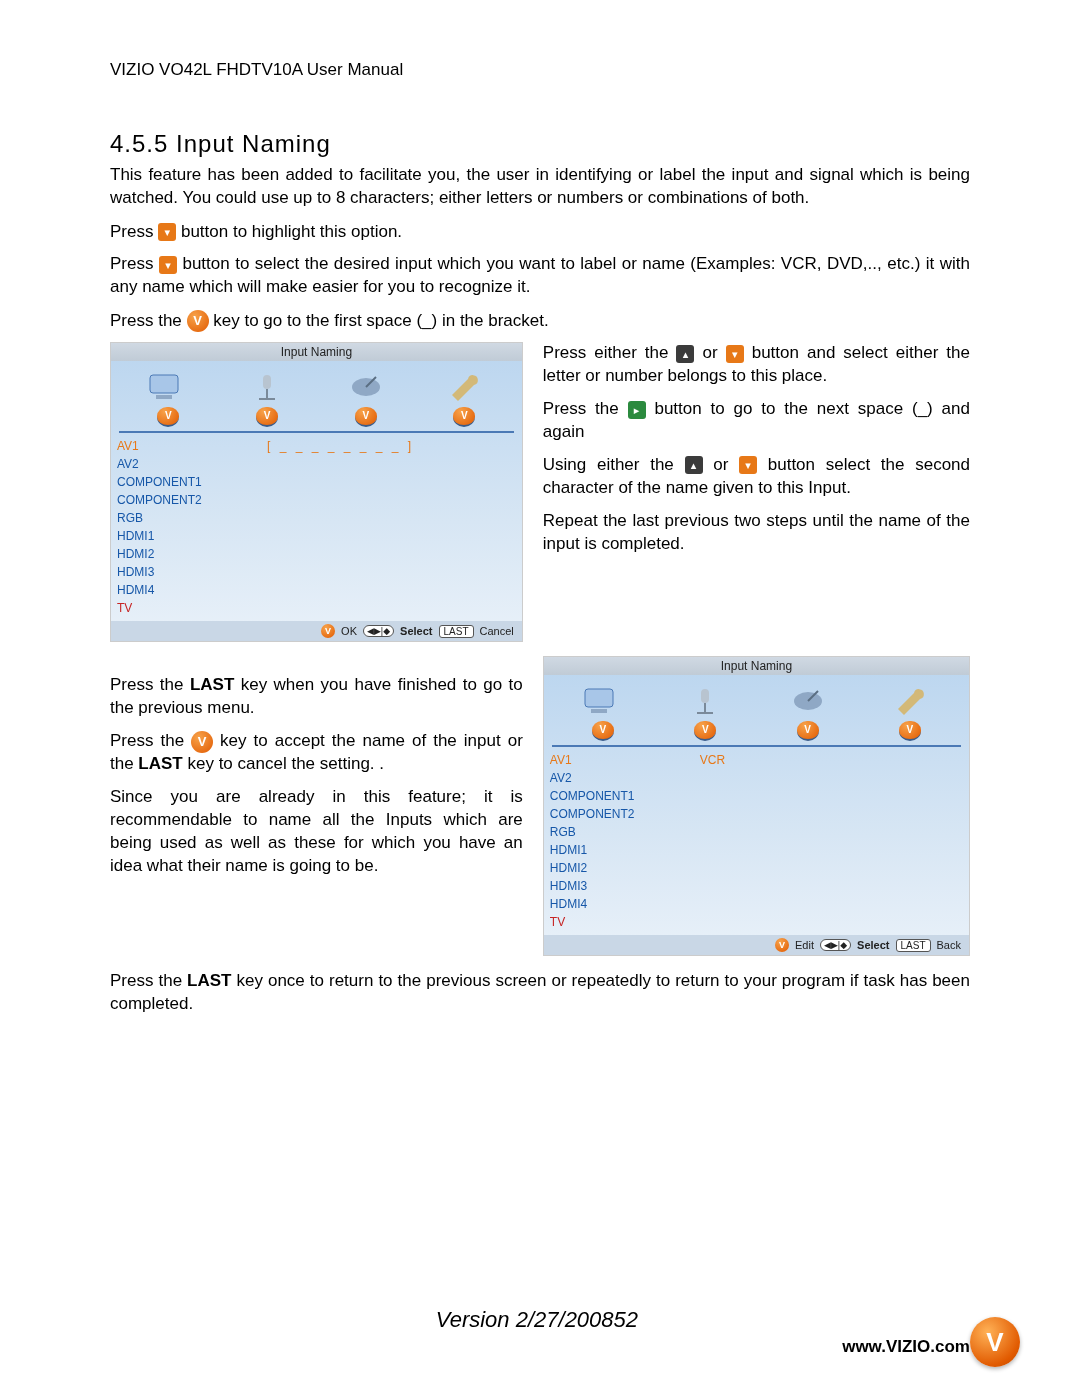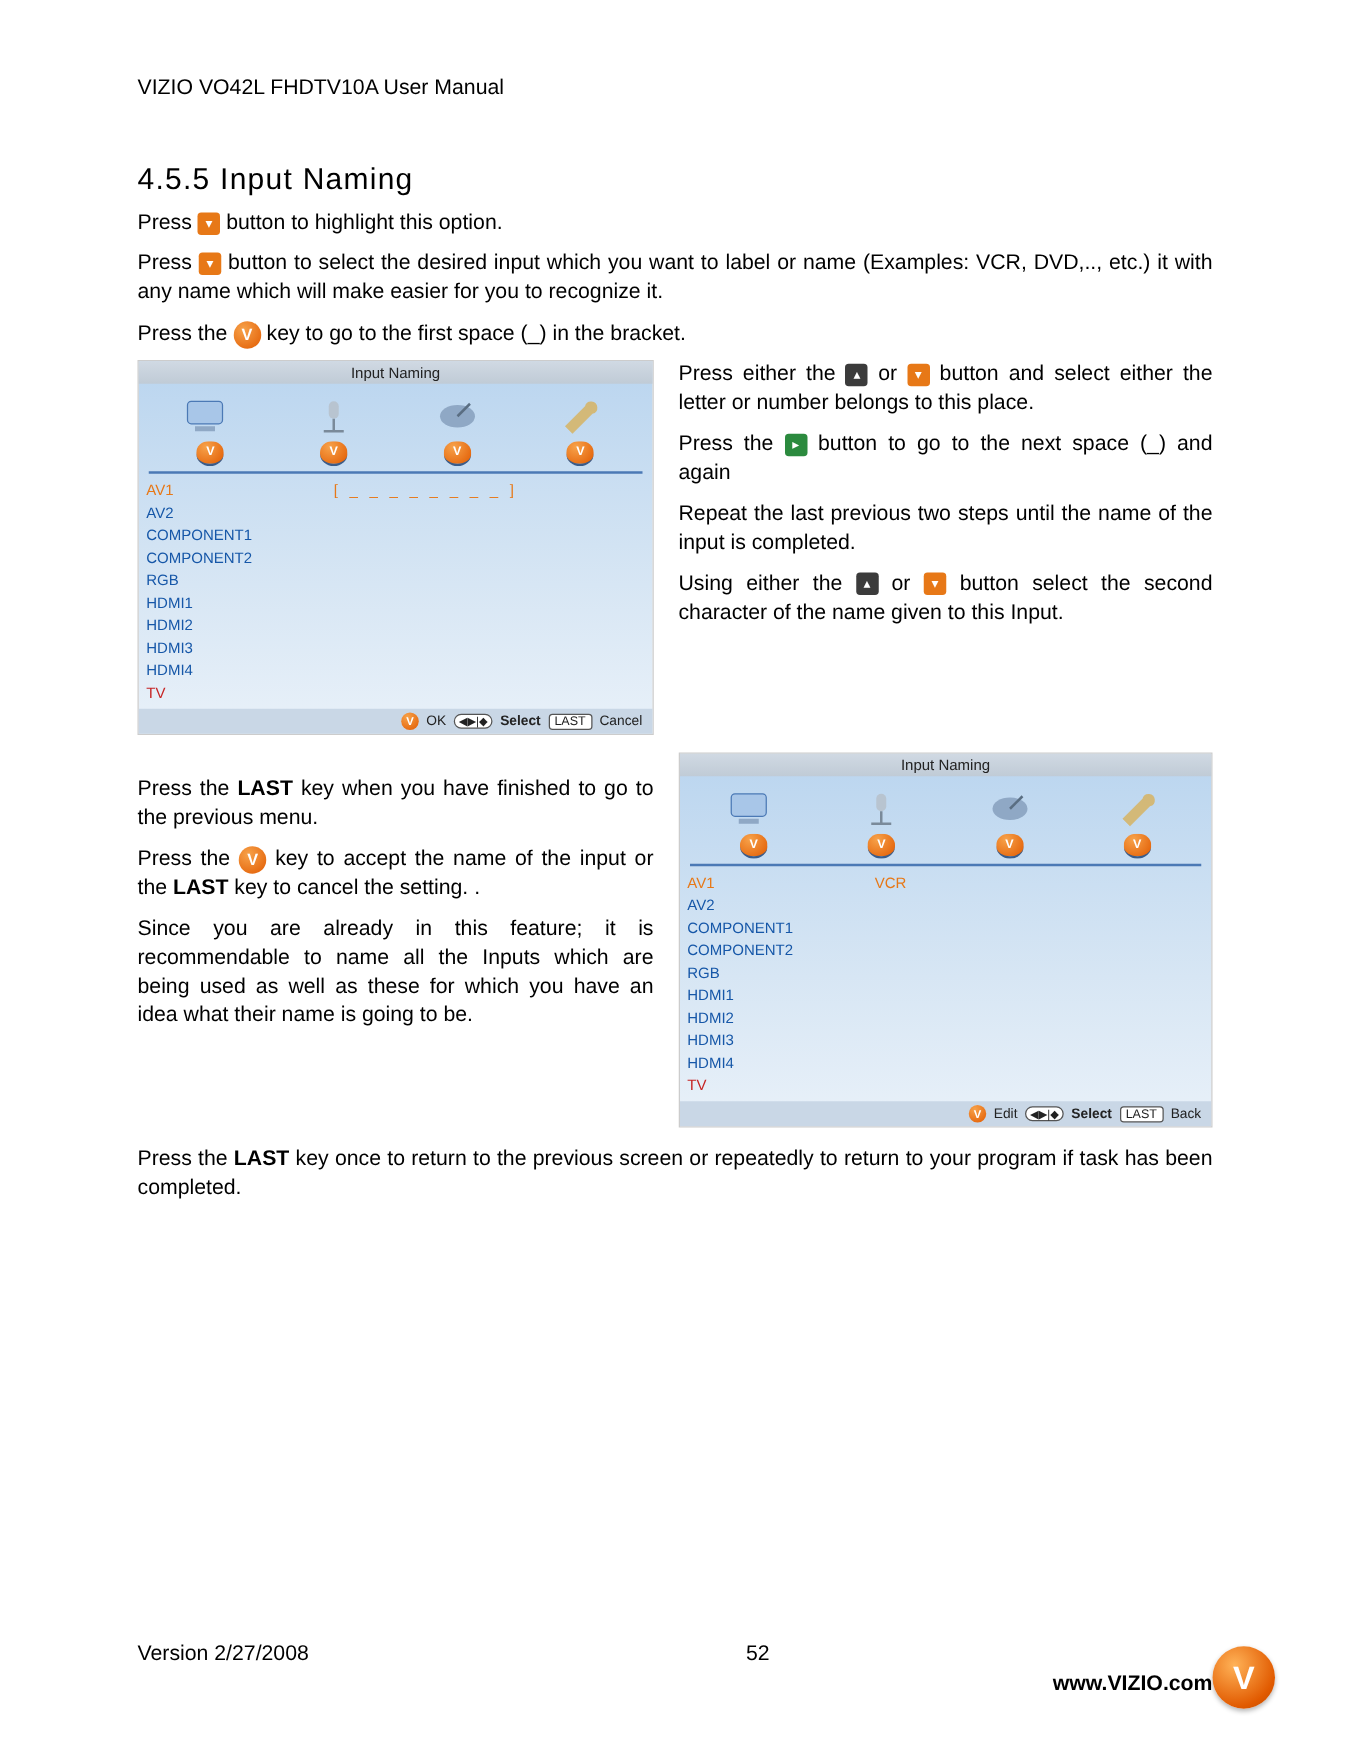--- a/index.html
+++ b/index.html
@@ -122,22 +122,23 @@
     color: #fff; font-size: 9px; text-align: center; line-height: 14px; font-weight: bold;
   }
   .mf-key { border: 1px solid #555; border-radius: 3px; padding: 0 4px; font-size: 10px; background: #fff; }
   .mf-pill { border: 1px solid #555; border-radius: 6px; padding: 0 3px; font-size: 9px; background: #fff; }
   .footer {
     position: absolute;
     left: 110px; right: 110px; bottom: 40px;
   }
   .footer-top {
     display: flex;
-    justify-content: space-between;
-    font-size: 17px;
+    justify-content: center;
+    font-size: 22px;
+    font-style: italic;
   }
   .footer-url {
     text-align: right;
     font-weight: bold;
     margin-top: 4px;
   }
   .footer-logo {
     position: absolute;
     right: -50px;
     bottom: -10px;
@@ -153,20 +154,21 @@
 <body>
 
 <div class="page">
   <div class="header-right">VIZIO VO42L FHDTV10A User Manual</div>
 
   <div class="section-title">
     <span>4.5.5</span>
     <span>Input Naming</span>
   </div>
 
+  <p class="intro">This feature has been added to facilitate you, the user in identifying or label the input and signal which is being watched. You could use up to 8 characters; either letters or numbers or combinations of both.</p>
 
   <p class="line">
     <span>Press </span>
     <span class="inline-icon ic-down">▾</span>
     <span> button to highlight this option.</span>
   </p>
 
 
   <p class="line-justify">
     <span>Press </span>
@@ -267,28 +269,28 @@
         <span class="inline-icon ic-up">▴</span>
         <span> or </span>
         <span class="inline-icon ic-down">▾</span>
         <span> button and select either the letter or number belongs to this place.</span>
       </p>
       <p class="para">
         <span>Press the </span>
         <span class="inline-icon ic-right">▸</span>
         <span> button to go to the next space (_) and again</span>
       </p>
-      <p class="para">Repeat the last previous two steps until the name of the input is completed.</p>
       <p class="para">
         <span>Using either the </span>
         <span class="inline-icon ic-up">▴</span>
         <span> or </span>
         <span class="inline-icon ic-down">▾</span>
         <span> button select the second character of the name given to this Input.</span>
       </p>
+      <p class="para">Repeat the last previous two steps until the name of the input is completed.</p>
     </div>
   </div>
 
   <div class="two-col">
     <div class="col-left">
       <div style="height:18px"></div>
       <p class="para">
         <span>Press the </span><b>LAST</b><span> key when you have finished to go to the previous menu.</span>
       </p>
       <p class="para">

